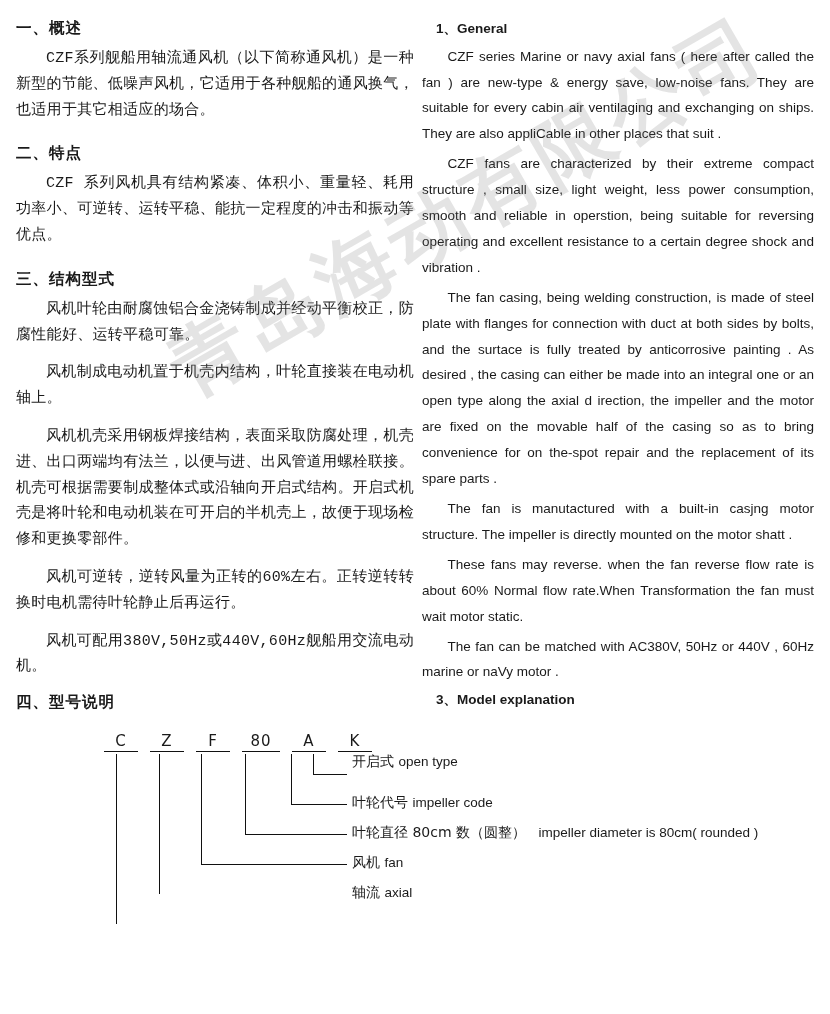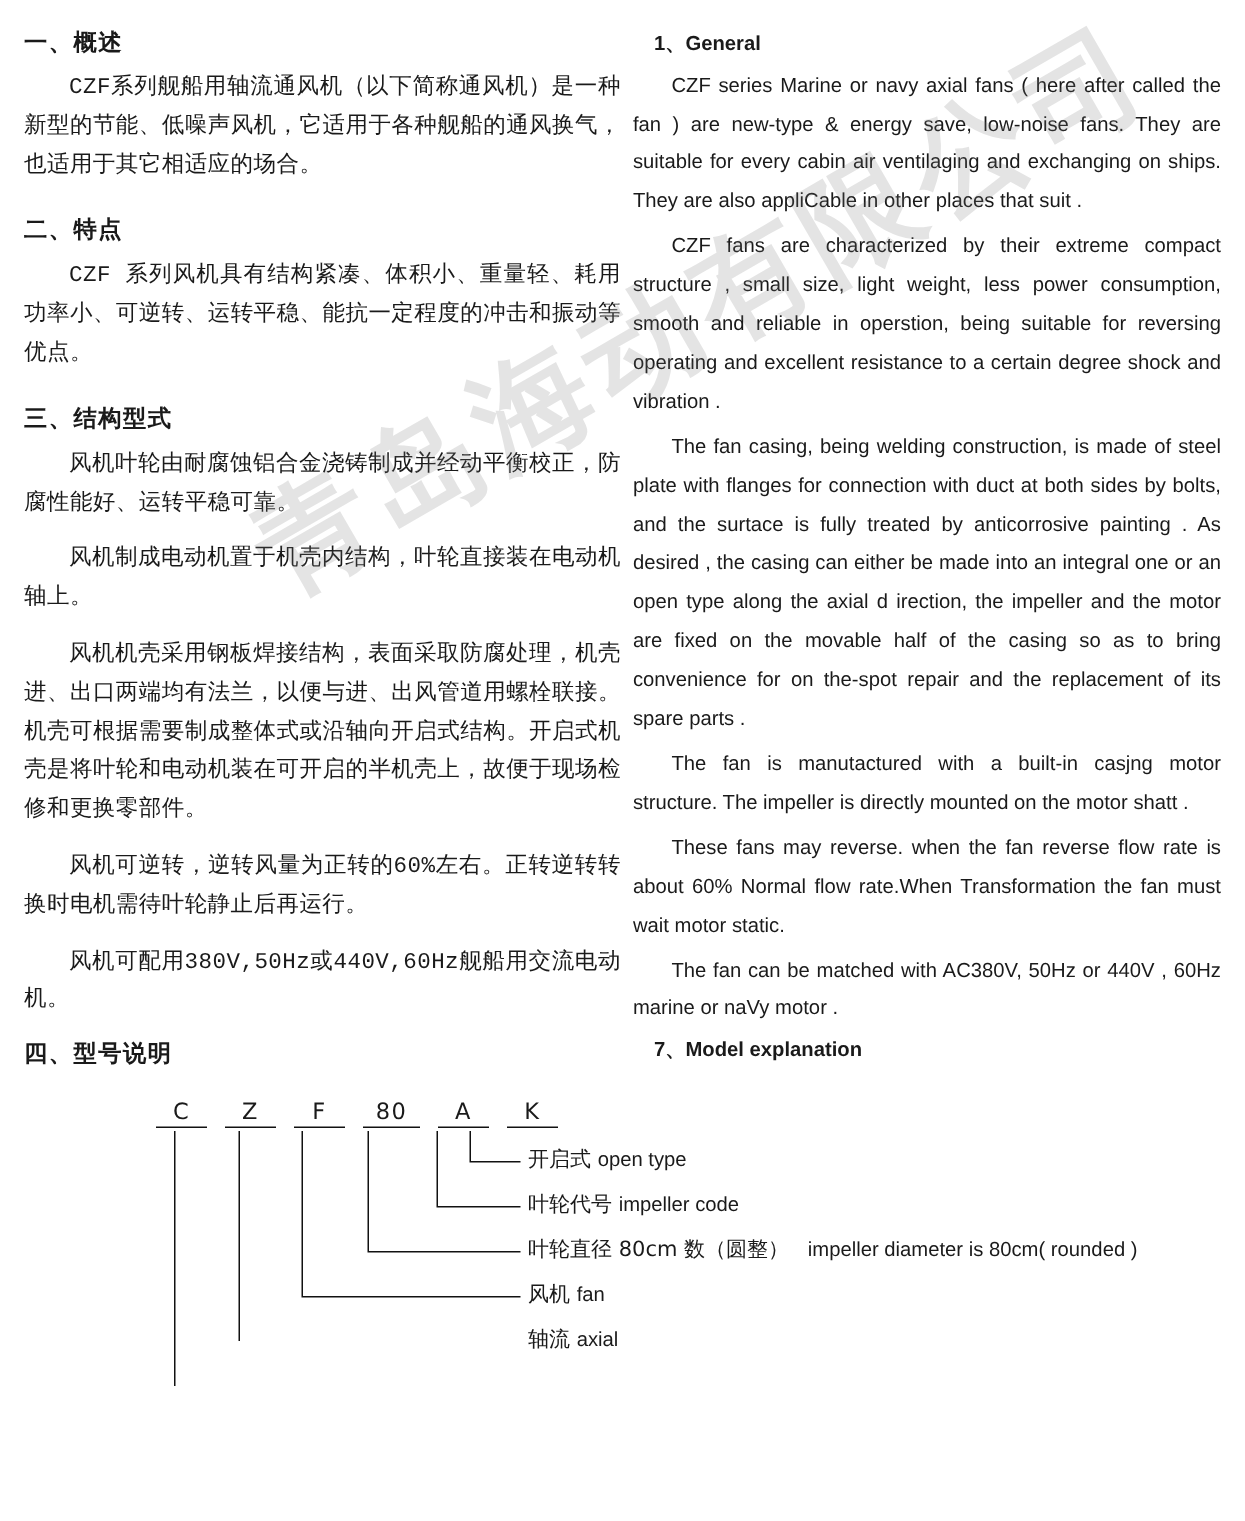--- a/index.html
+++ b/index.html
@@ -165,21 +165,21 @@
       <h3 class="en-head">1、General</h3>
       <p class="en-p">CZF series Marine or navy axial fans ( here after called the fan ) are new-type &amp; energy save, low-noise fans. They are suitable for every cabin air ventilaging and exchanging on ships. They are also appliCable in other places that suit .</p>
 
       <p class="en-p">CZF fans are characterized by their extreme compact structure , small size, light weight, less power consumption, smooth and reliable in operstion, being suitable for reversing operating and excellent resistance to a certain degree shock and vibration .</p>
 
       <p class="en-p">The fan casing, being welding construction, is made of steel plate with flanges for connection with duct at both sides by bolts, and the surtace is fully treated by anticorrosive painting . As desired , the casing can either be made into an integral one or an open type along the axial d irection, the impeller and the motor are fixed on the movable half of the casing so as to bring convenience for on the-spot repair and the replacement of its spare parts .</p>
       <p class="en-p">The fan is manutactured with a built-in casjng motor structure. The impeller is directly mounted on the motor shatt .</p>
       <p class="en-p">These fans may reverse. when the fan reverse flow rate is about 60% Normal flow rate.When Transformation the fan must wait motor static.</p>
       <p class="en-p">The fan can be matched with AC380V, 50Hz or 440V , 60Hz marine or naVy motor .</p>
 
-      <h3 class="en-head">7、Model explanation</h3>
+      <h3 class="en-head">3、Model explanation</h3>
     </div>
   </div>
 
   <div class="diagram">
 
     <div class="code-row">
       <span class="code-char code-underline" style="width:34px;">C</span>
       <span style="width:12px;"></span>
       <span class="code-char code-underline" style="width:34px;">Z</span>
       <span style="width:12px;"></span>
@@ -187,21 +187,21 @@
       <span style="width:12px;"></span>
       <span class="code-char code-underline" style="width:38px;">80</span>
       <span style="width:12px;"></span>
       <span class="code-char code-underline" style="width:34px;">A</span>
       <span style="width:12px;"></span>
       <span class="code-char code-underline" style="width:34px;">K</span>
     </div>
 
     <div class="lead" style="left:297px; top:22px; height:20px;"></div>
     <div class="lead-h" style="left:297px; top:42px; width:34px;"></div>
-    <div class="leaf-label" style="left:336px; top:32px;">
+    <div class="leaf-label" style="left:336px; top:21px;">
       <span>开启式</span>
       <span class="en">open type</span>
     </div>
 
     <div class="lead" style="left:275px; top:22px; height:50px;"></div>
     <div class="lead-h" style="left:275px; top:72px; width:56px;"></div>
     <div class="leaf-label" style="left:336px; top:62px;">
       <span>叶轮代号</span>
       <span class="en">impeller code</span>
     </div>

